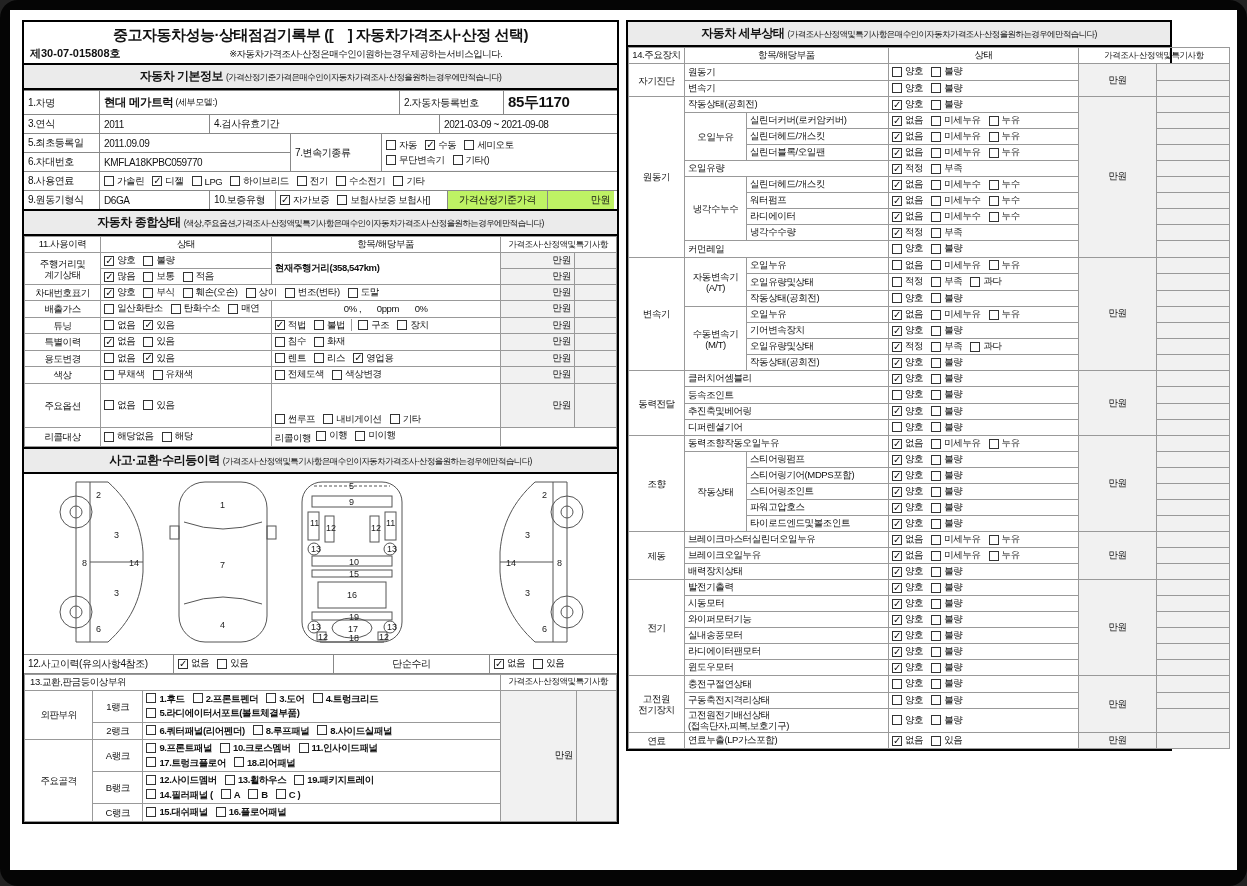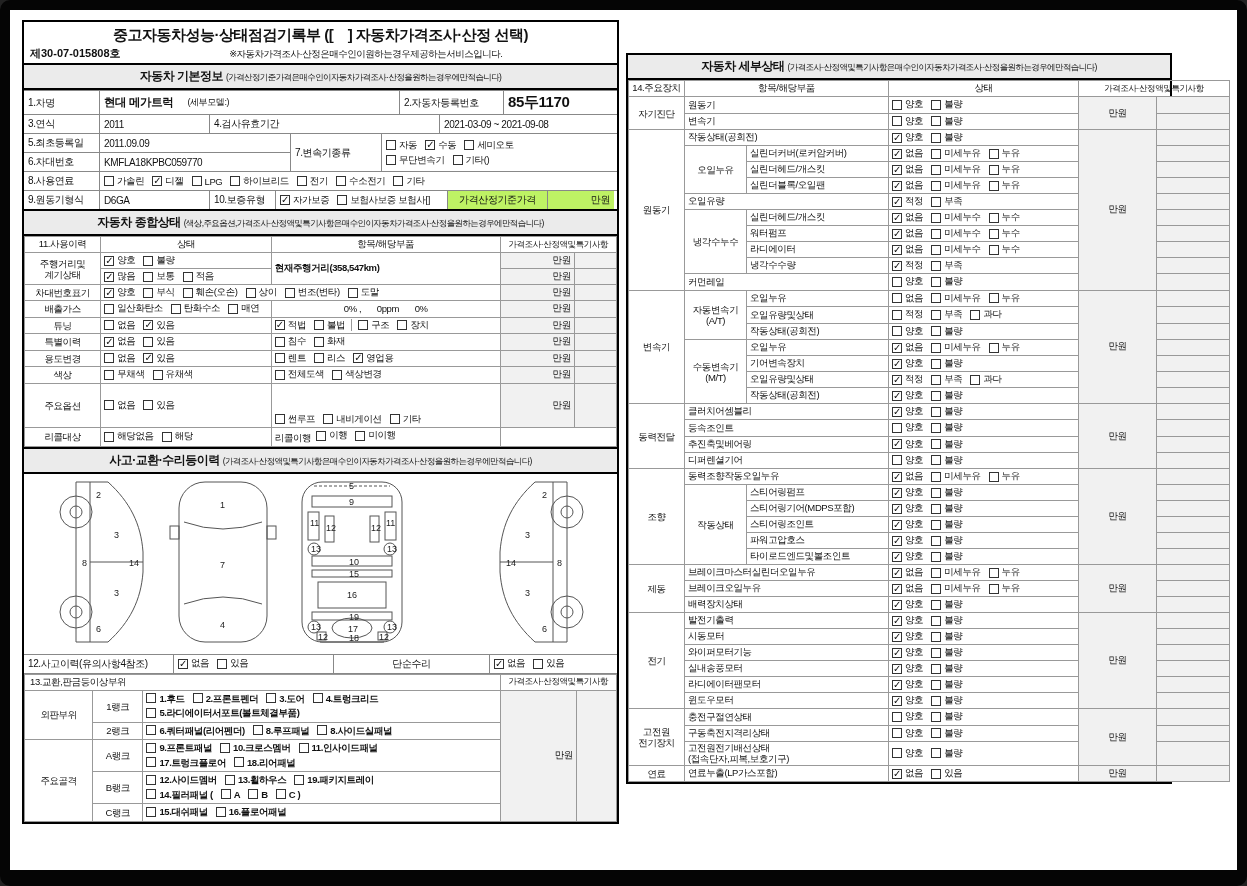--- a/index.html
+++ b/index.html
@@ -1,23 +1,23 @@
 <!DOCTYPE html>
 <html><head>
 <meta charset="utf-8">
 <style>
   html,body{margin:0;padding:0;background:#222;}
-  .frame{position:relative;width:1247px;height:886px;background:#050505;border-radius:10px;overflow:hidden;
+  .frame{position:relative;width:1247px;height:886px;background:#050505;border-radius:18px;overflow:hidden;
          font-family:"Liberation Sans","DejaVu Sans",sans-serif;color:#111;}
   .sheet{position:absolute;left:10px;top:10px;right:10px;bottom:16px;background:#fff;
          padding:10px 12px;box-sizing:border-box;overflow:hidden;}
   .cols{display:flex;gap:7px;align-items:flex-start;}
   .panel{border:2.5px solid #000;background:#fff;box-sizing:border-box;}
   .panel.left{width:597px;}
-  .panel.right{width:546px;margin-top:33px;}
+  .panel.right{width:546px;}
 
   
   .doc-header{padding:4px 6px 2px 6px;}
   .doc-title{text-align:center;font-size:15px;font-weight:bold;letter-spacing:-0.5px;}
   .doc-subline{display:flex;align-items:baseline;margin-top:1px;}
   .doc-no{font-size:11px;font-weight:bold;white-space:nowrap;}
   .doc-note{flex:1;text-align:center;font-size:9.5px;letter-spacing:-0.5px;}
 
   
   .secbar{display:flex;justify-content:center;align-items:baseline;gap:3px;background:#ebebeb;
@@ -28,21 +28,21 @@
   
   .flexrow{display:flex;border-bottom:1px solid #888;}
   .fc{border-right:1px solid #888;box-sizing:border-box;padding:2px 4px;font-size:10px;
       display:flex;align-items:center;letter-spacing:-0.4px;}
   .fc:last-child{border-right:none;}
   .fc.lab{justify-content:flex-start;}
   .fc.center{justify-content:center;}
   .fc.gray{background:#bef264;}
   .plate{font-size:15px;font-weight:bold;}
   .carname{font-size:11.5px;font-weight:bold;}
-  .smallnote{font-size:9px;font-weight:normal;margin-left:14px;}
+  .smallnote{font-size:9px;font-weight:normal;margin-left:2px;}
   .stack{display:flex;flex-direction:column;}
   .stack .flexrow:last-child{border-bottom:none;}
 
   
   .cb{display:inline-flex;align-items:center;margin-right:8px;white-space:nowrap;}
   .cb:last-child{margin-right:0;}
   .cb-box{width:10px;height:10px;border:1.2px solid #333;display:inline-flex;align-items:center;
           justify-content:center;font-size:10px;line-height:10px;font-weight:bold;margin-right:3px;
           box-sizing:border-box;background:#fff;}
   .cb-label{font-size:9.5px;letter-spacing:-0.4px;}

